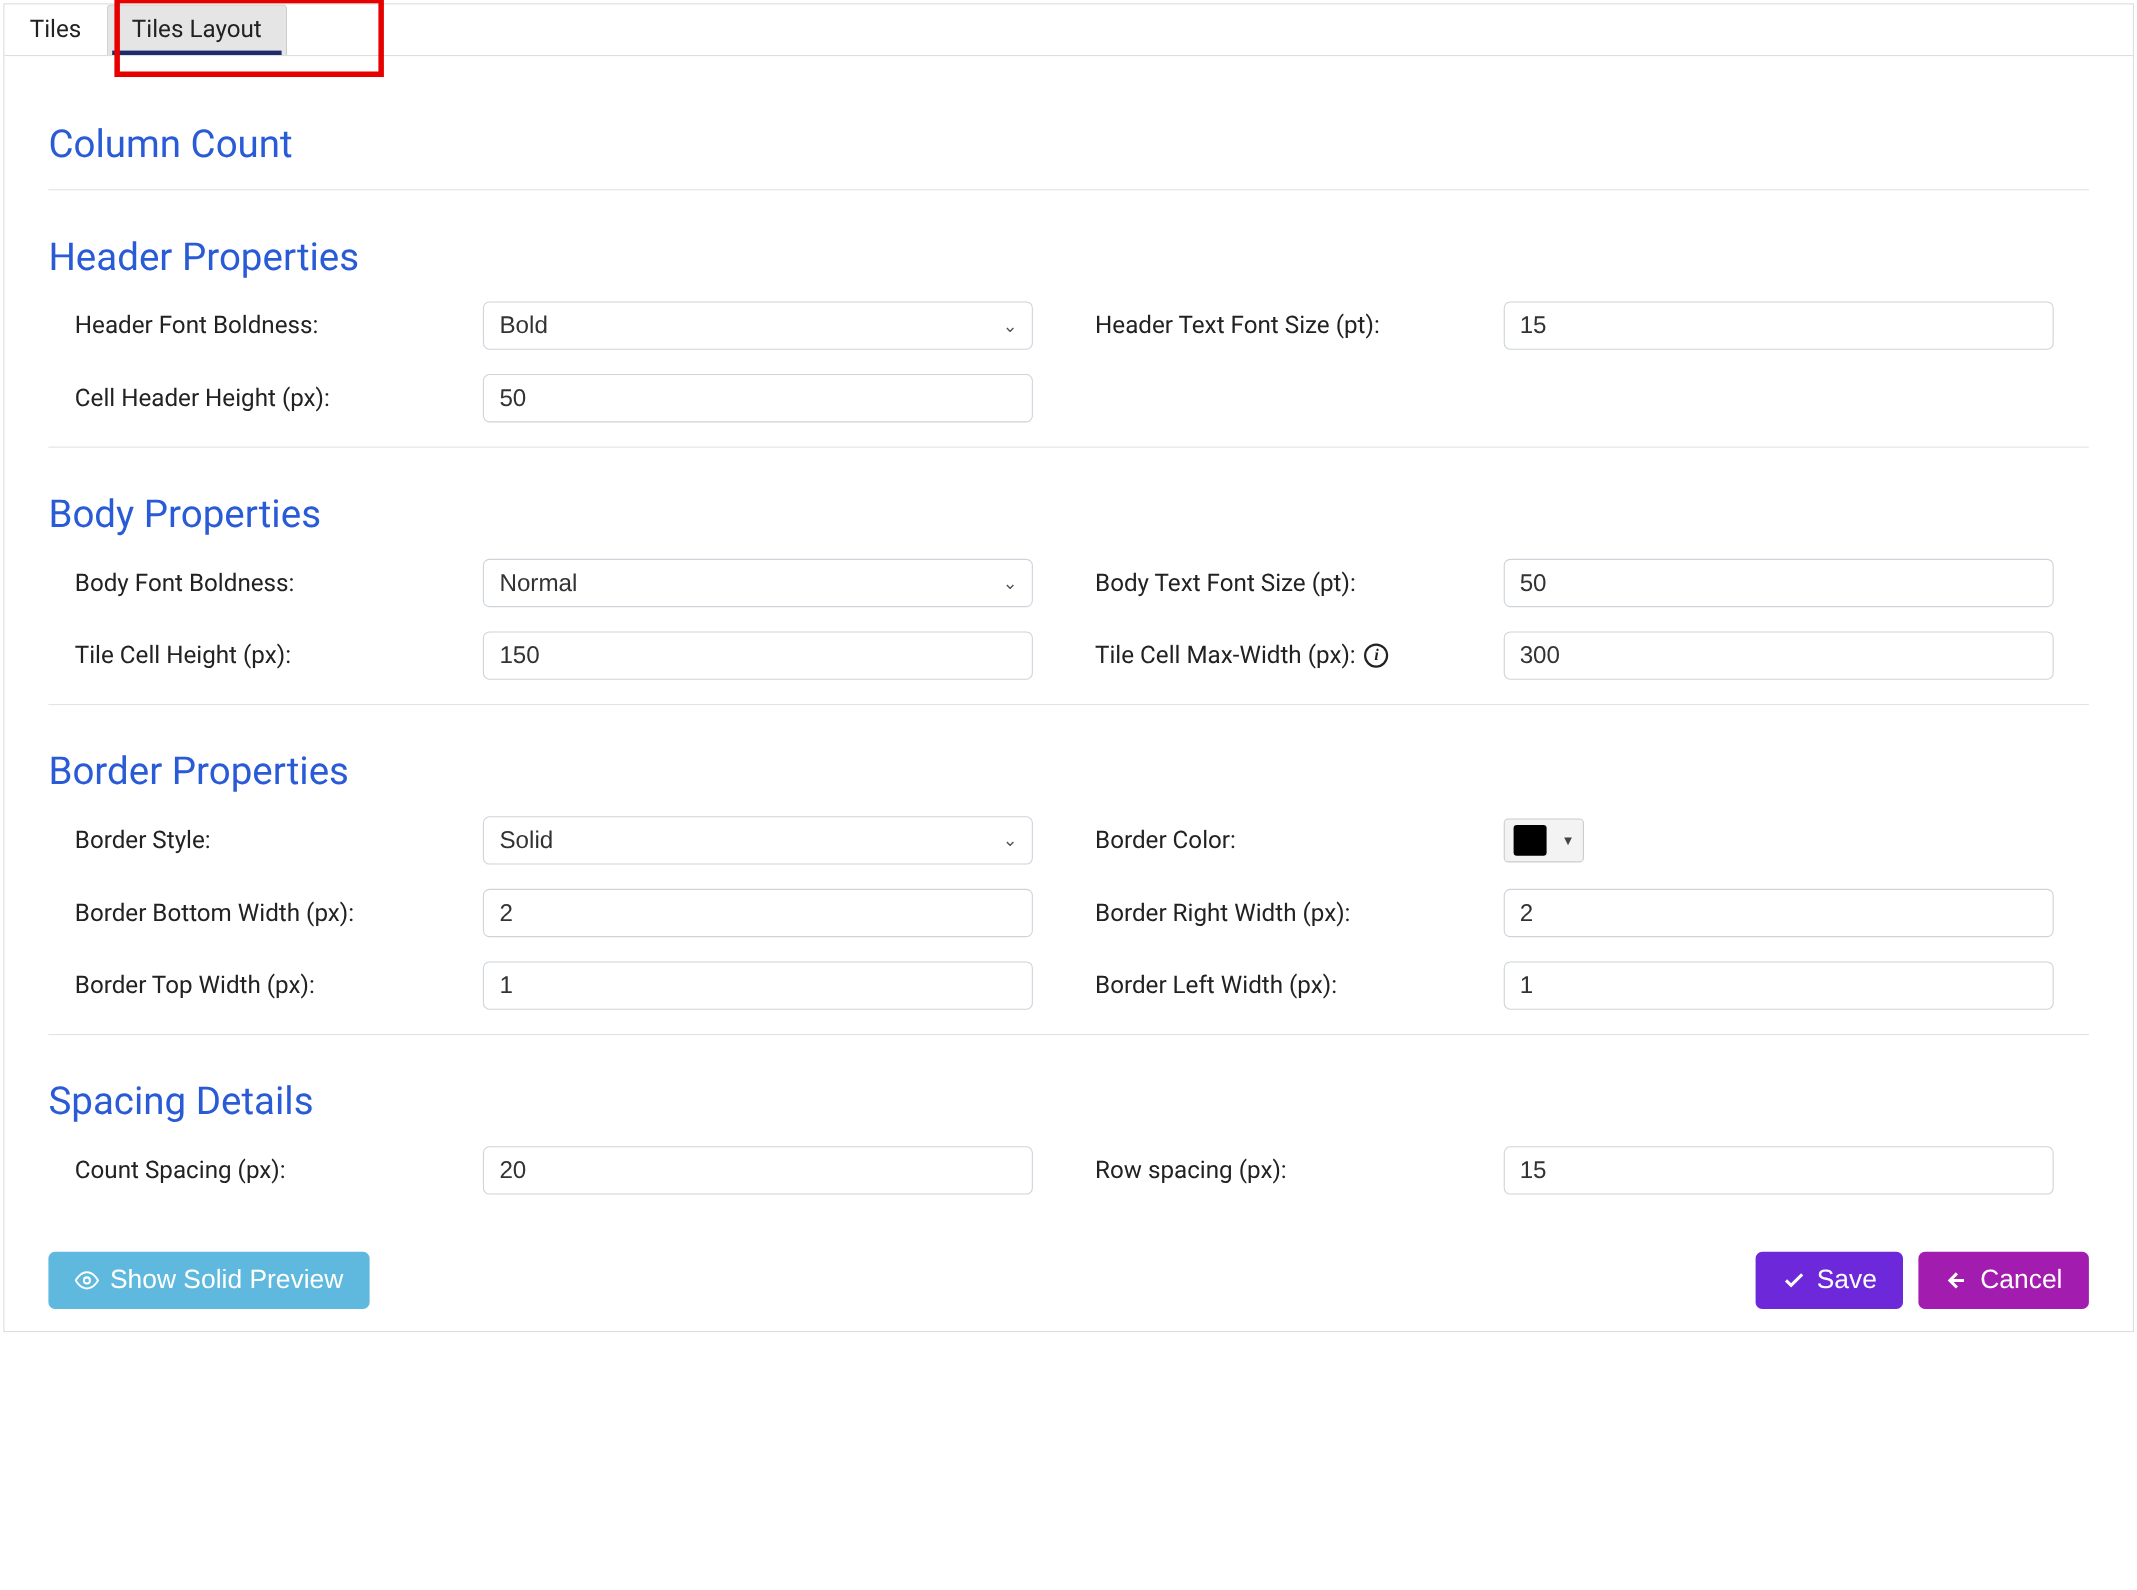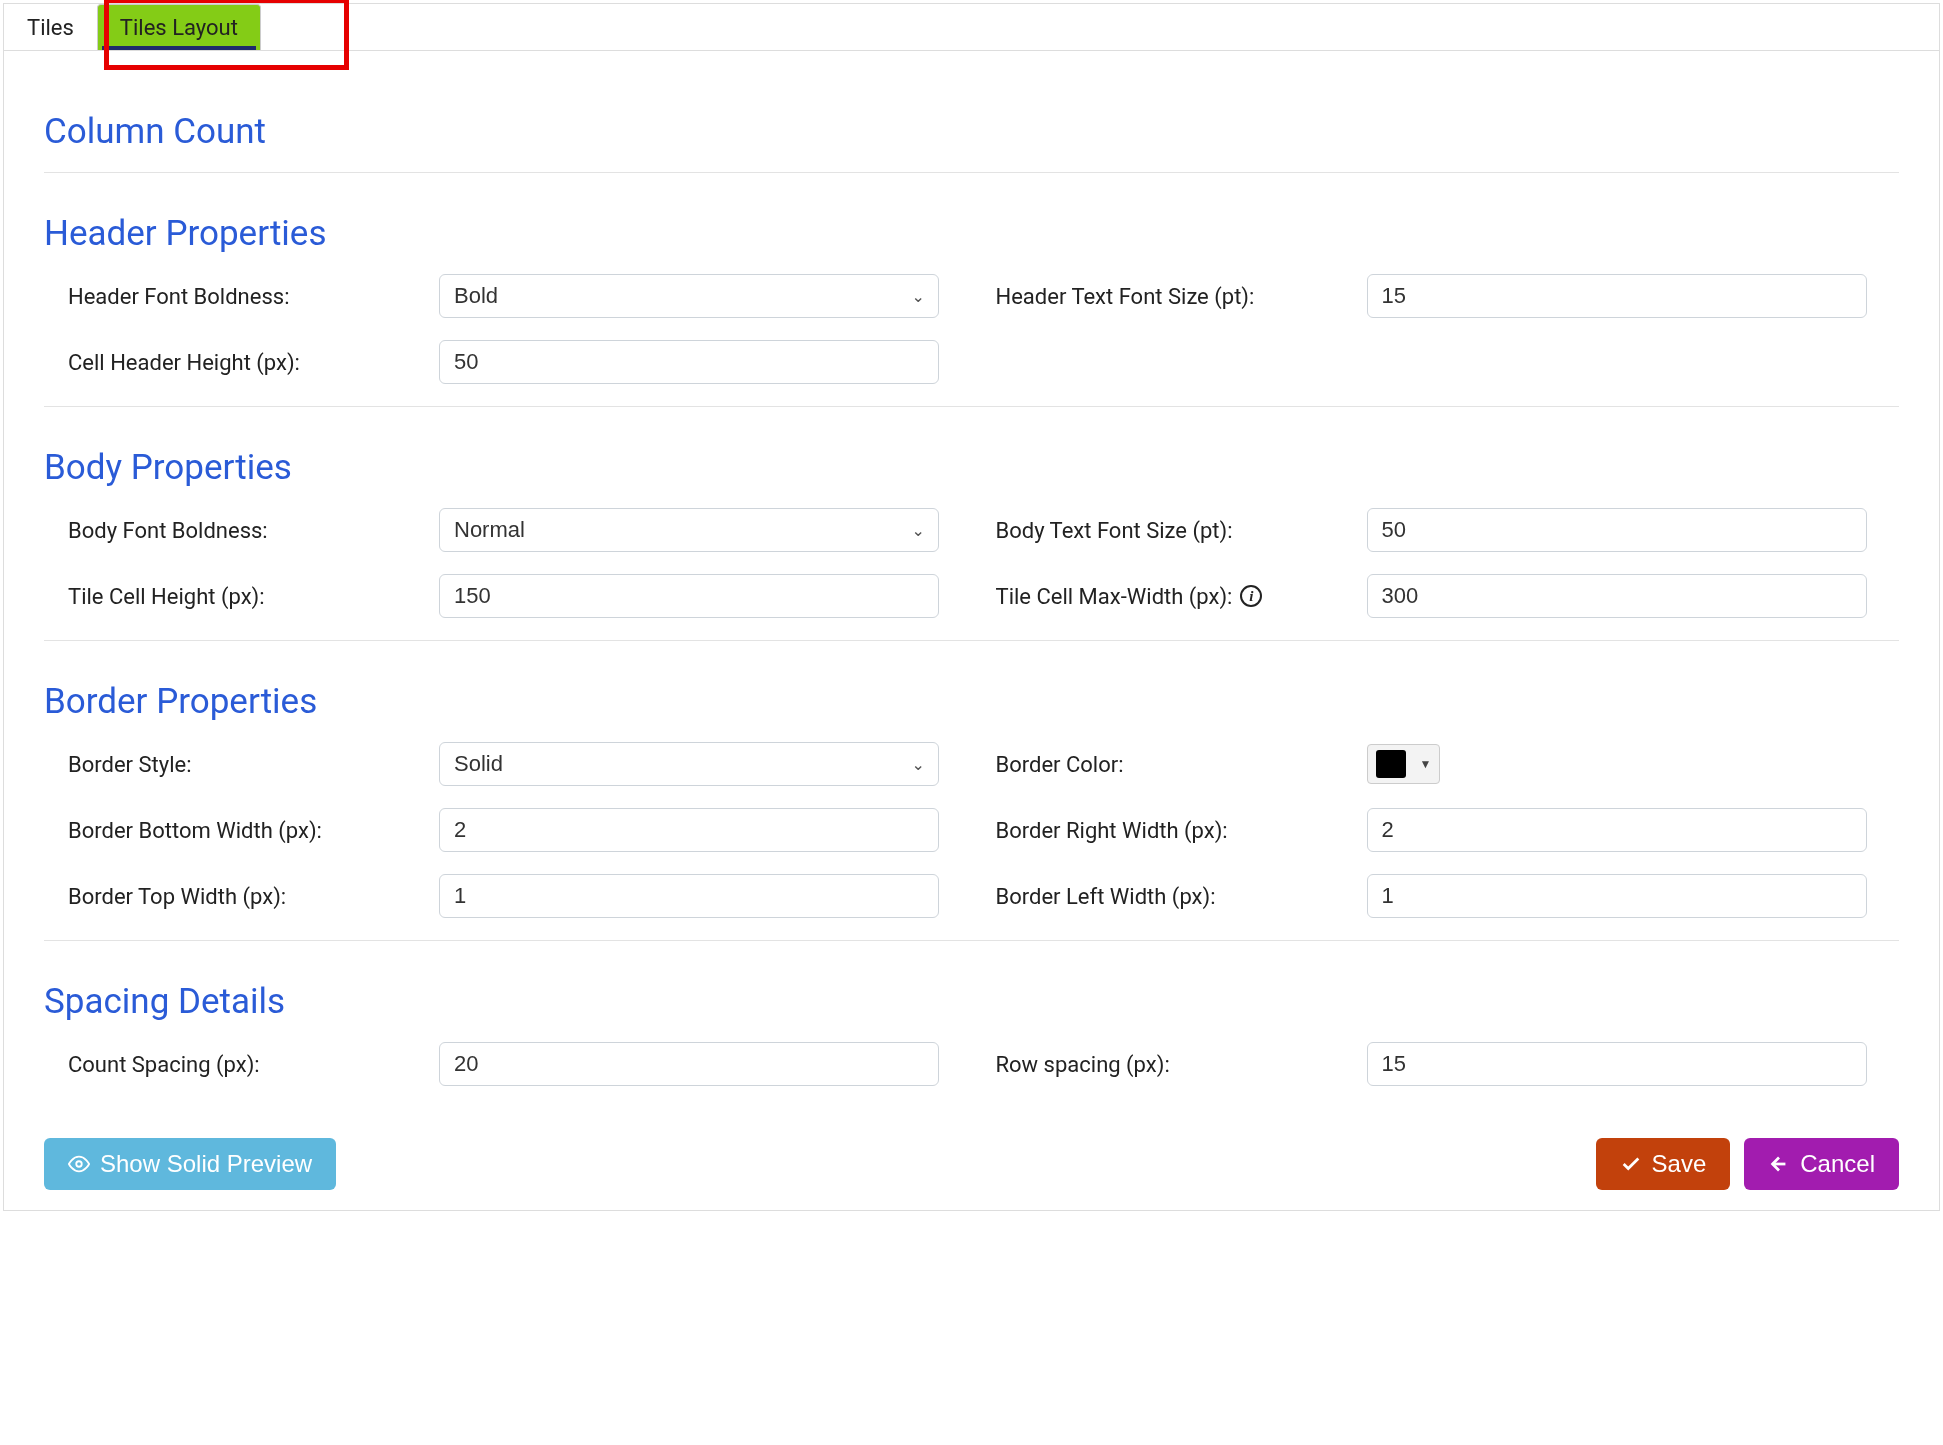--- a/index.html
+++ b/index.html
@@ -28,21 +28,21 @@
     font-size: 22px;
     color: #222;
     border: 1px solid transparent;
     border-bottom: none;
     position: relative;
   }
   .tab.inactive {
     background: transparent;
   }
   .tab.active {
-    background: #84cc16;
+    background: #e5e5e5;
     border: 1px solid #ccc;
     border-bottom: none;
     border-radius: 4px 4px 0 0;
   }
   .tab.active::after {
     content: "";
     position: absolute;
     left: 4px; right: 4px; bottom: 0;
     height: 4px;
     background: #1f2a6b;
@@ -161,21 +161,21 @@
     align-items:center;
     gap:10px;
     border:none;
     border-radius:6px;
     font-size:24px;
     color:#fff;
     padding: 12px 24px;
     cursor:pointer;
   }
   .btn-preview { background:#5fb8dd; }
-  .btn-save { background:#c2410c; }
+  .btn-save { background:#6d28d9; }
   .btn-cancel { background:#a21caf;justify-content:center; }
   .footer-spacer { flex:1; }
   .footer .btn + .btn { margin-left: 14px; }
   svg.icon { width:22px; height:22px; }
 </style>
 </head>
 <body>
 
 <div class="panel">
 

